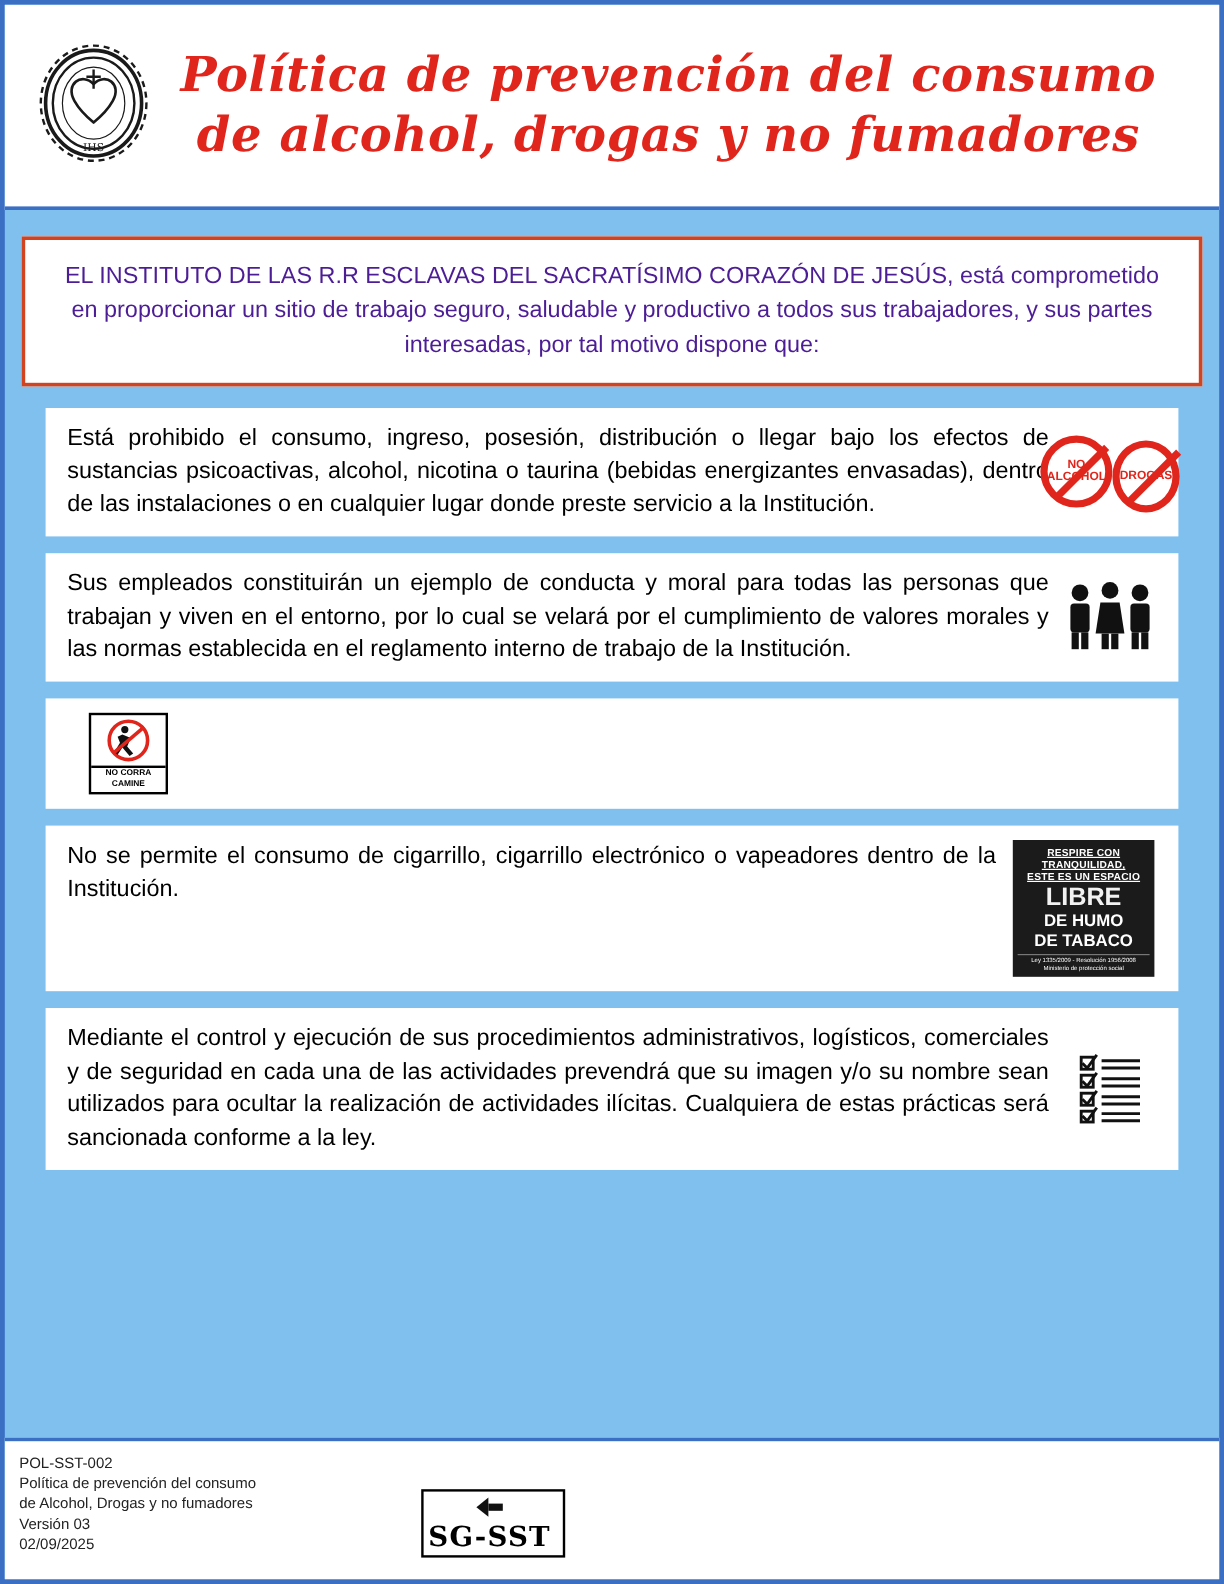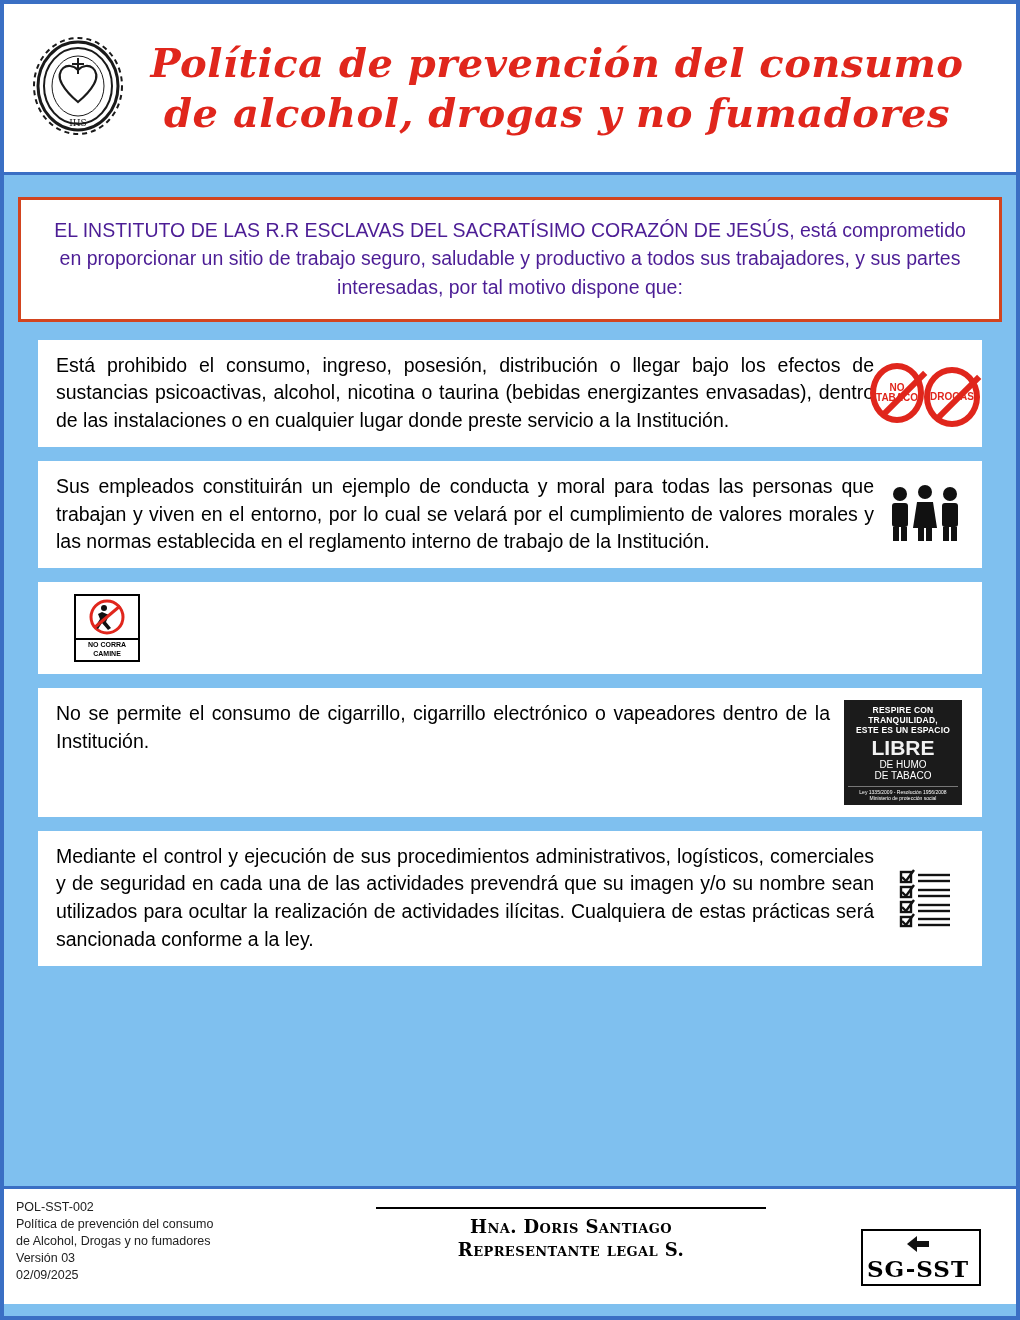--- a/index.html
+++ b/index.html
@@ -97,21 +97,21 @@
     font-size: 19.5px;
     line-height: 1.5;
     text-align: justify;
     color: #000;
   }
   
   .footer {
     position: absolute;
     left: 0;
     right: 0;
-    bottom: 12px;
+    bottom: 0;
     height: 115px;
     background: #ffffff;
     border-top: 3px solid #3a6fc4;
     display: flex;
     align-items: flex-start;
   }
   .footer-left {
     width: 300px;
     font-size: 12.5px;
     line-height: 1.35;
@@ -194,23 +194,23 @@
     gap: 2px;
   }
   .smoke-sign {
     width: 118px;
     background: #1b1b1b;
     color: #fff;
     text-align: center;
     padding: 6px 4px 4px 4px;
     box-sizing: border-box;
   }
-  .smoke-sign .l1 { font-size: 8.5px; font-weight: bold; line-height: 1.15; letter-spacing: .2px;}
+  .smoke-sign .l1 { font-size: 8.5px; font-weight: bold; line-height: 1.15; letter-spacing: .2px; text-decoration: underline;}
   .smoke-sign .l2 { font-size: 21px; font-weight: bold; color:#f2f2f2; line-height: 1.05; margin-top:1px;}
-  .smoke-sign .l3 { font-size: 10px; font-weight: normal; line-height: 1.15;}
+  .smoke-sign .l3 { font-size: 14px; font-weight: bold; line-height: 1.15;}
   .smoke-sign .l4 { font-size: 5px; margin-top: 4px; border-top: 1px solid #777; padding-top: 2px; line-height:1.2;}
   .walk-sign {
     width: 66px;
     border: 2px solid #000;
     background: #fff;
     box-sizing: border-box;
   }
   .walk-sign .top {
     height: 42px;
     display: flex;
@@ -255,21 +255,21 @@
   <div class="intro">EL INSTITUTO DE LAS R.R ESCLAVAS DEL SACRATÍSIMO CORAZÓN DE JESÚS, está comprometido en proporcionar un sitio de trabajo seguro, saludable y productivo a todos sus trabajadores, y sus partes interesadas, por tal motivo dispone que:</div>
 
   <div class="items">
 
     <div class="item">
       <div class="txt">Está prohibido el consumo, ingreso, posesión, distribución o llegar bajo los efectos de sustancias psicoactivas, alcohol, nicotina o taurina (bebidas energizantes envasadas), dentro de  las instalaciones o en cualquier lugar donde preste servicio a la Institución.</div>
       <div class="ico">
         <div class="prohib">
           <div class="ptxt">
             <span>NO</span><br>
-            <span>TABACO</span>
+            <span>ALCOHOL</span>
           </div>
         </div>
         <div class="prohib" style="margin-top:8px;">
           <div class="ptxt"><span>DROGAS</span></div>
         </div>
       </div>
     </div>
 
     <div class="item">
       <div class="txt">Sus empleados constituirán un ejemplo de conducta y moral para todas las personas que trabajan y viven en el entorno, por lo cual se velará por el cumplimiento de valores morales y las normas establecida en el reglamento interno de trabajo de la Institución.</div>
@@ -360,25 +360,20 @@
 
 
   <div class="footer">
     <div class="footer-left">
       <div>POL-SST-002</div>
       <div>Política de prevención del consumo</div>
       <div>de Alcohol, Drogas y no fumadores</div>
       <div>Versión 03</div>
       <div>02/09/2025</div>
     </div>
-    <div class="footer-center">
-      <div class="sig-line"></div>
-      <div class="sig-name">Hna. Doris Santiago</div>
-      <div class="sig-name">Representante legal S.</div>
-    </div>
     <div class="footer-right">
       <div class="sgsst">
         <svg width="26" height="22" viewBox="0 0 26 22" aria-hidden="true">
           <polygon points="2,11 12,3 12,19" fill="#111"></polygon>
           <rect x="12" y="8" width="12" height="6" fill="#111"></rect>
         </svg>
         <span>SG-SST</span>
       </div>
     </div>
   </div>

